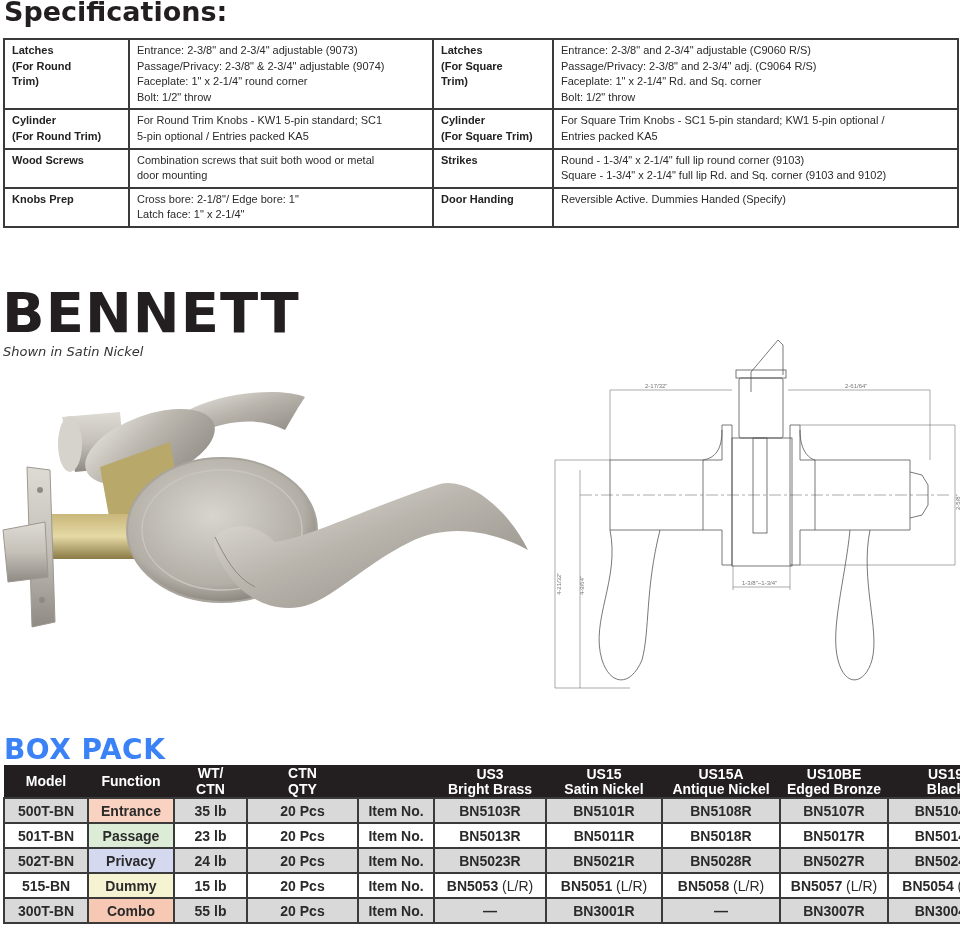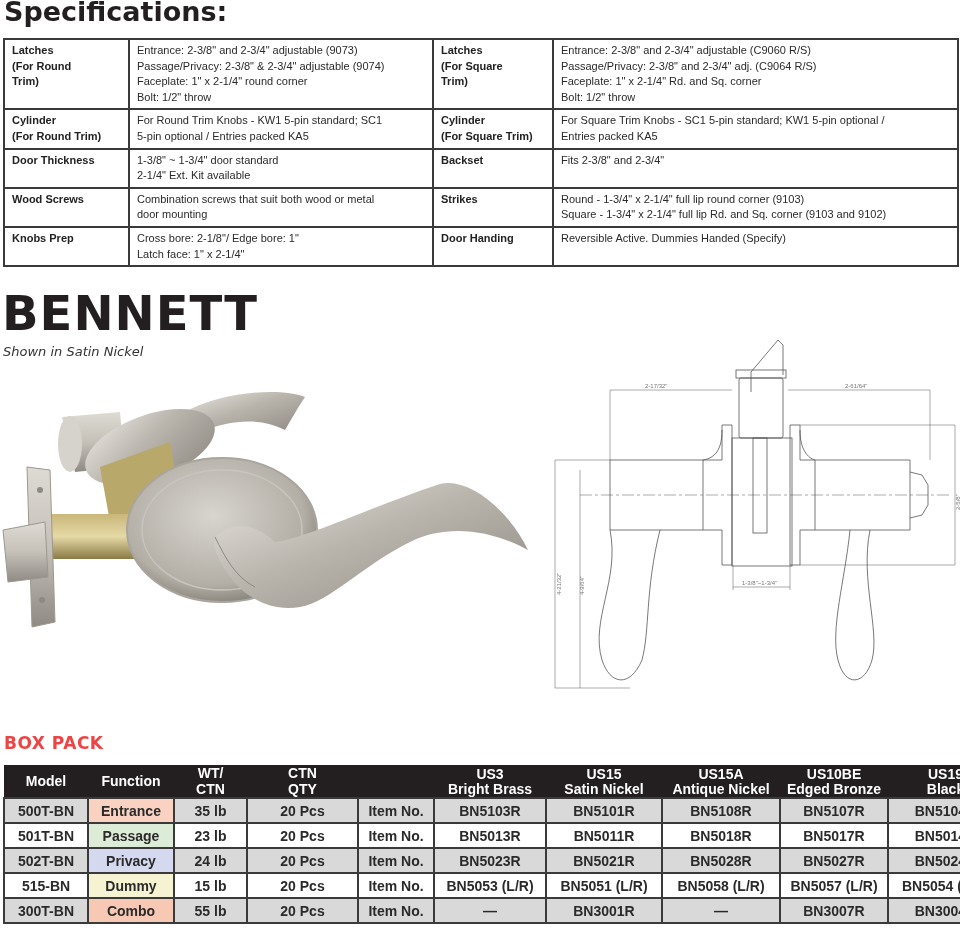--- a/index.html
+++ b/index.html
@@ -25,57 +25,57 @@
   table.spec td.lbl { font-weight: bold; color: #222; }
   table.spec td .line { display: block; white-space: nowrap; }
   table.spec tr.r1 td { height: 69px; }
   table.spec tr.r2 td { height: 39px; }
   table.spec tr.r3 td { height: 39px; }
   table.spec tr.r4 td { height: 39px; }
   table.spec tr.r5 td { height: 39px; }
 
   .brand {
     position: absolute; left: 2px; top: 283px;
-    font-family: "DejaVu Sans", sans-serif; font-size: 48px; font-weight: bold;
+    font-family: "DejaVu Sans", sans-serif; font-size: 56px; font-weight: bold;
     color: #231f20; letter-spacing: 1px; line-height: 60px; text-align: right;
   }
   .brand-sub {
     position: absolute; left: 3px; top: 344px;
     font-family: "DejaVu Sans", sans-serif; font-size: 13px; font-style: italic;
     color: #333;
     text-align: right;
   }
 
   .photo { position: absolute; left: 0; top: 372px; width: 540px; height: 280px; }
   .drawing { position: absolute; left: 550px; top: 330px; width: 410px; height: 370px; }
   .dim { font-family: "Liberation Sans", sans-serif; font-size: 6px; fill: #777; }
 
   .box-title {
     position: absolute; left: 4px; top: 733px;
-    font-family: "DejaVu Sans", sans-serif; font-size: 17px; font-weight: bold;
-    color: #ef4444; letter-spacing: 0.5px;
+    font-family: "DejaVu Sans", sans-serif; font-size: 28px; font-weight: bold;
+    color: #3b82f6; letter-spacing: 0.5px;
   }
 
   table.box {
     position: absolute; left: 3px; top: 765px; width: 954px;
     border-collapse: collapse; table-layout: fixed;
   }
   table.box th {
     background: #231f20; color: #ffffff; font-weight: bold;
     font-size: 14px; line-height: 16px; height: 32px; text-align: center;
     border-left: 1px solid #231f20; border-right: 1px solid #231f20;
   }
   table.box th .sub { display: block; font-size: 14px; line-height: 15px; }
   table.box td {
     border: 2px solid #3a3a3a; text-align: center; font-weight: bold;
     font-size: 14px; height: 25px; color: #2a2a2a; white-space: nowrap;
   }
   table.box tr.alt td { background: #d9d9d9; }
   table.box tr.plain td { background: #ffffff; }
-  table.box td .lr { font-weight: bold; }
+  table.box td .lr { font-weight: normal; }
   table.box td.fn-entrance { background: #f9d2c1 !important; }
   table.box td.fn-passage  { background: #dcecd6 !important; }
   table.box td.fn-privacy  { background: #d5d9f0 !important; }
   table.box td.fn-dummy    { background: #f6f3d3 !important; margin-left: 26px; }
   table.box td.fn-combo    { background: #f7c9b5 !important; }
 </style>
 </head>
 <body>
 
 <div class="spec-title">Specifications:</div>
@@ -121,35 +121,20 @@
       <span class="line">For Round Trim Knobs - KW1 5-pin standard; SC1</span>
       <span class="line">5-pin optional / Entries packed KA5</span>
     </td>
     <td class="lbl">
       <span class="line">Cylinder</span>
       <span class="line">(For Square Trim)</span>
     </td>
     <td>
       <span class="line">For Square Trim Knobs - SC1 5-pin standard; KW1 5-pin optional /</span>
       <span class="line">Entries packed KA5</span>
-    </td>
-  </tr>
-  <tr class="r3">
-    <td class="lbl">
-      <span class="line">Door Thickness</span>
-    </td>
-    <td>
-      <span class="line">1-3/8" ~ 1-3/4" door standard</span>
-      <span class="line">2-1/4" Ext. Kit available</span>
-    </td>
-    <td class="lbl">
-      <span class="line">Backset</span>
-    </td>
-    <td>
-      <span class="line">Fits 2-3/8" and 2-3/4"</span>
     </td>
   </tr>
   <tr class="r4">
     <td class="lbl">
       <span class="line">Wood Screws</span>
     </td>
     <td>
       <span class="line">Combination screws that suit both wood or metal</span>
       <span class="line">door mounting</span>
     </td>

